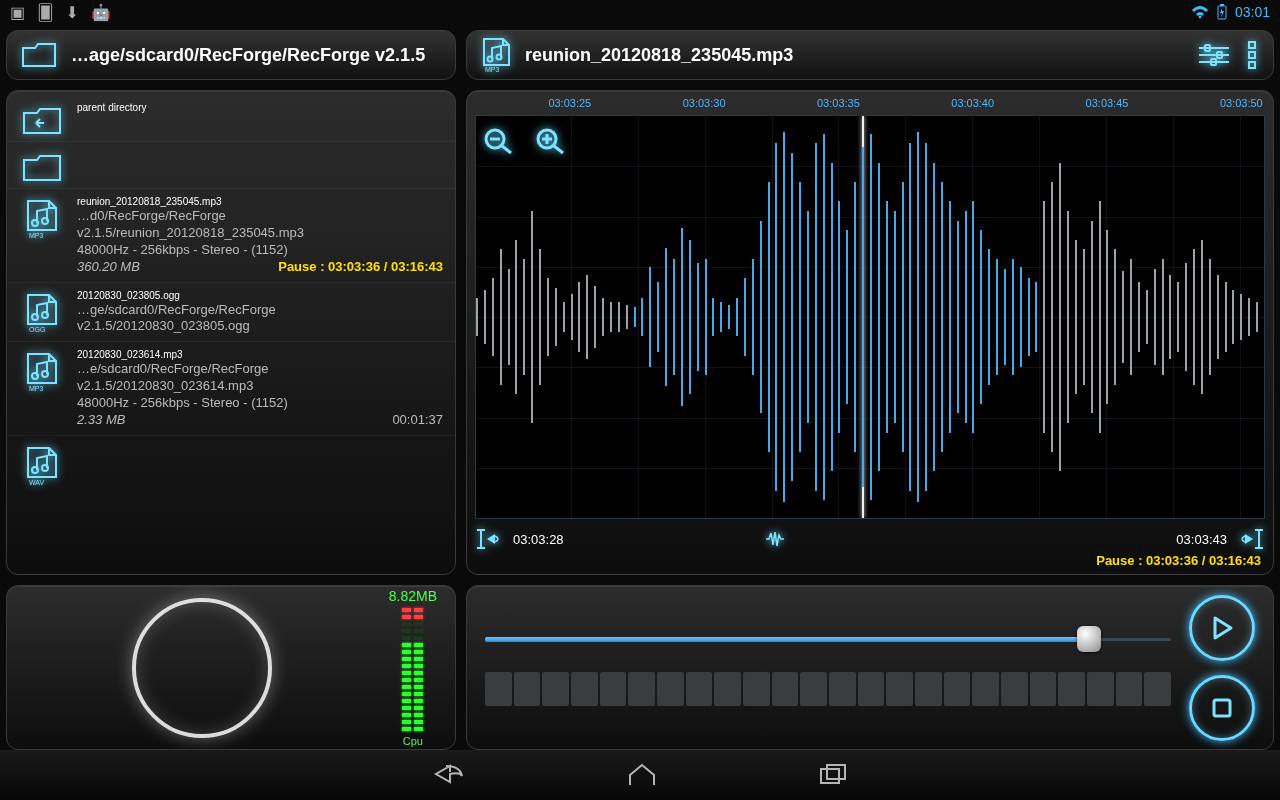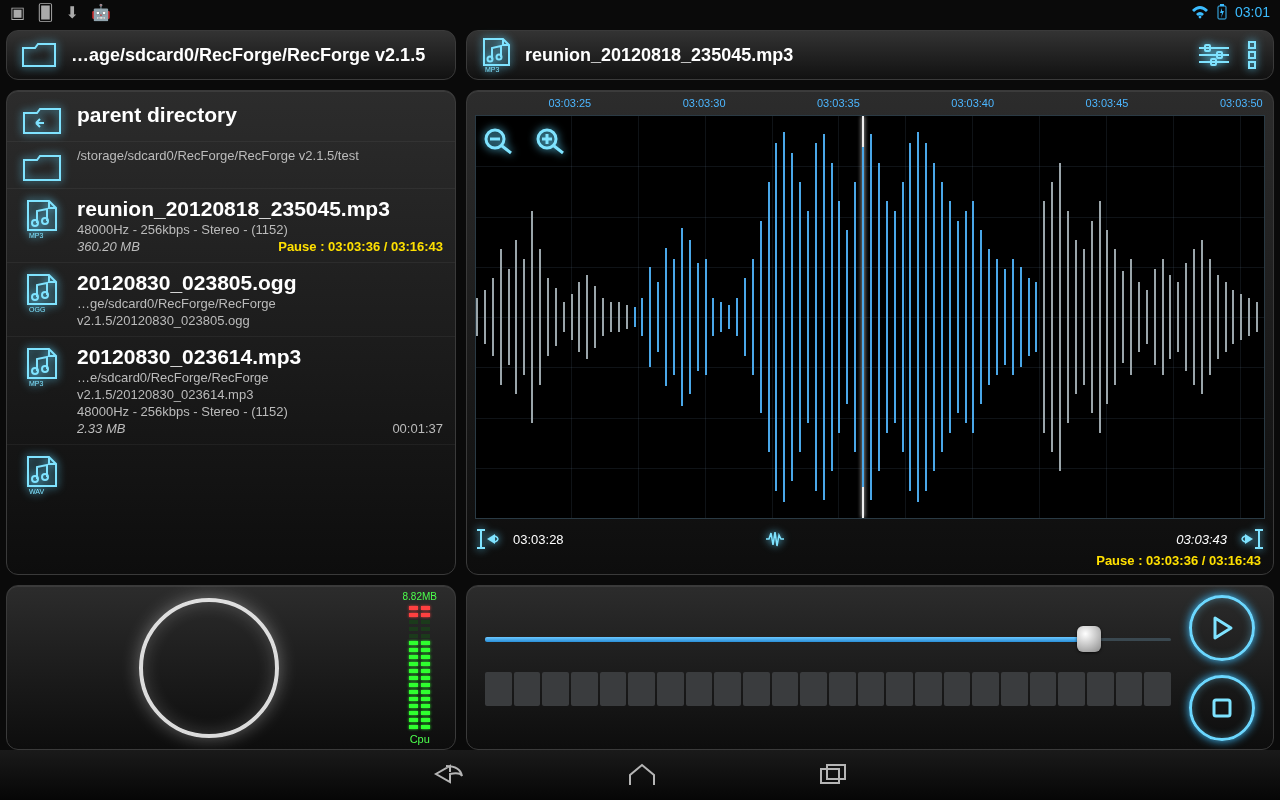--- a/index.html
+++ b/index.html
@@ -23,52 +23,52 @@
 
 
 .neon { filter:drop-shadow(0 0 4px #5fd8ff); }
 .icon { display:inline-flex; align-items:center; justify-content:center; }
 
 
 .filelist { flex:1; overflow:hidden; padding:4px 0; }
 .item { display:flex; gap:12px; padding:6px 12px; border-bottom:1px solid rgba(255,255,255,.05); align-items:flex-start; cursor:pointer; }
 .item .fi { width:46px; display:flex; align-items:center; justify-content:center; padding-top:4px;}
 .item .meta { flex:1; font-size:13px; color:#bbb; line-height:1.3; overflow:hidden;}
-.item .meta .name { font-size:21px; font-weight:bold; color:#fff; }
+.item .meta .name { font-size:10px; font-weight:normal; color:#fff; }
 .item .meta .row2 { display:flex; }
 .item .meta .row2 .size { flex:1;font-style:italic; }
 .item .meta .dur { text-align:right; }
 .pauseinfo { color:#ffe000; font-weight:bold; }
 
 
 .bottom-left { height:165px; flex-direction:row; align-items:center; padding:10px 18px; gap:10px; }
 .record-ring { width:140px; height:140px; border-radius:50%; border:4px solid rgba(255,255,255,.85); box-shadow:0 0 18px rgba(255,255,255,.35), inset 0 0 18px rgba(255,255,255,.2); margin:0 auto; }
 .vu { margin-left:auto; display:flex; flex-direction:column; align-items:center; gap:4px; }
-.vu .mb { font-size:10px; color:#4cff4c; }
+.vu .mb { font-size:14px; color:#4cff4c; }
 .vu .bars { display:flex; gap:3px; }
 .vu .col { display:flex; flex-direction:column-reverse; gap:3px; }
 .vu .seg { width:9px; height:4px; background:#1b3a1b; }
 .vu .seg.on { background:#2fff2f; box-shadow:0 0 3px #2fff2f; }
 .vu .seg.hi { background:#ff4040; box-shadow:0 0 3px #ff4040; }
 .vu .cpu { font-size:11px; color:#4cff4c; }
 
 
 .ibtn { cursor:pointer; }
 
 
 .wavewrap { flex:1; padding:6px 8px; display:flex; flex-direction:column; position:relative; }
 .timeruler { height:18px; display:flex; position:relative; font-size:11px; color:#4cb6ff; }
 .timeruler span { position:absolute; transform:translateX(-50%); }
 .waveplot { flex:1; position:relative; border:1px solid #2a3a44; background:#000; overflow:hidden; }
 .gridline-h { position:absolute; left:0; right:0; height:1px; background:rgba(120,160,190,.12); }
 .gridline-v { position:absolute; top:0; bottom:0; width:1px; background:rgba(120,160,190,.12); }
 .playhead { position:absolute; top:0; bottom:0; width:2px; background:#eee; box-shadow:0 0 4px #fff; }
 .zoomrow { position:absolute; top:36px; left:16px; display:flex; gap:20px; }
 .selrow { height:34px; display:flex; align-items:center; gap:10px; padding-top:6px; font-size:13px; color:#fff; }
-.selrow .rt { margin-left:auto;font-style:italic; }
+.selrow .rt { margin-left:auto; }
 .pauseline { text-align:right; font-size:13px; padding-right:4px; }
 
 .wavebar { position:absolute; bottom:50%; width:2px; background:#9aa5aa; transform-origin:bottom; }
 .wavebar.m { bottom:auto; top:50%; transform-origin:top; }
 .wavebar.sel { background:#4aa7e8; }
 
 
 .transport { height:165px; flex-direction:row; align-items:center; padding:14px 18px; gap:18px; }
 .tr-left { flex:1; display:flex; flex-direction:column; gap:24px; }
 .seekbar { height:18px; position:relative; }
@@ -141,37 +141,37 @@
         </div>
       </div>
 
       <div class="item">
         <span class="fi icon neon">
           <svg width="40" height="30">
               <path d="M2 8 L15 8 L18 4 L38 4 L38 28 L2 28 Z" fill="none" stroke="#7fe3ff" stroke-width="2"></path>
             </svg>
         </span>
         <div class="meta">
-          <div>/storage/sdcard0/RecForge/RecForge v2.1.5/test</div>
         </div>
       </div>
 
       <div class="item">
         <span class="fi icon neon">
           <svg width="34" height="40">
               <path d="M3 2 L24 2 L31 9 L31 31 L3 31 Z" fill="none" stroke="#7fe3ff" stroke-width="2"></path>
               <path d="M24 2 L24 9 L31 9" fill="none" stroke="#7fe3ff" stroke-width="2"></path>
               <path d="M12 24 L12 12 L22 10 L22 22" fill="none" stroke="#7fe3ff" stroke-width="2"></path>
               <circle cx="10" cy="24" r="3" fill="none" stroke="#7fe3ff" stroke-width="2"></circle>
               <circle cx="20" cy="22" r="3" fill="none" stroke="#7fe3ff" stroke-width="2"></circle>
               <text x="4" y="39" font-size="7" fill="#7fe3ff" font-family="Arial">MP3</text>
             </svg>
         </span>
         <div class="meta">
           <div class="name">reunion_20120818_235045.mp3</div>
+          <div>…d0/RecForge/RecForge v2.1.5/reunion_20120818_235045.mp3</div>
           <div>48000Hz - 256kbps - Stereo - (1152)</div>
           <div class="row2">
             <span class="size">360.20 MB</span>
             <span class="pauseinfo">Pause : 03:03:36 / 03:16:43</span>
           </div>
         </div>
       </div>
 
       <div class="item">
         <span class="fi icon neon">

